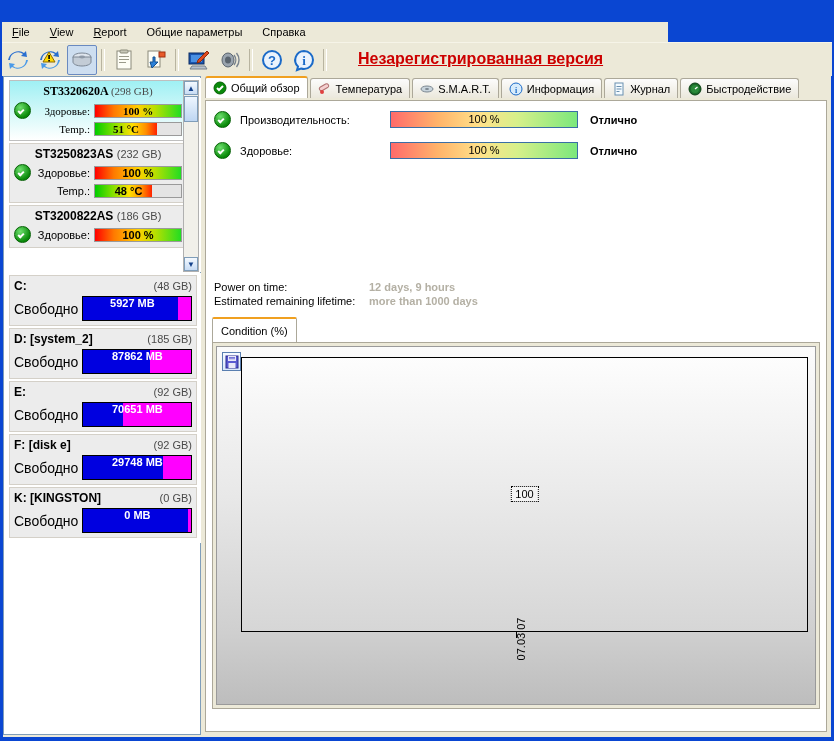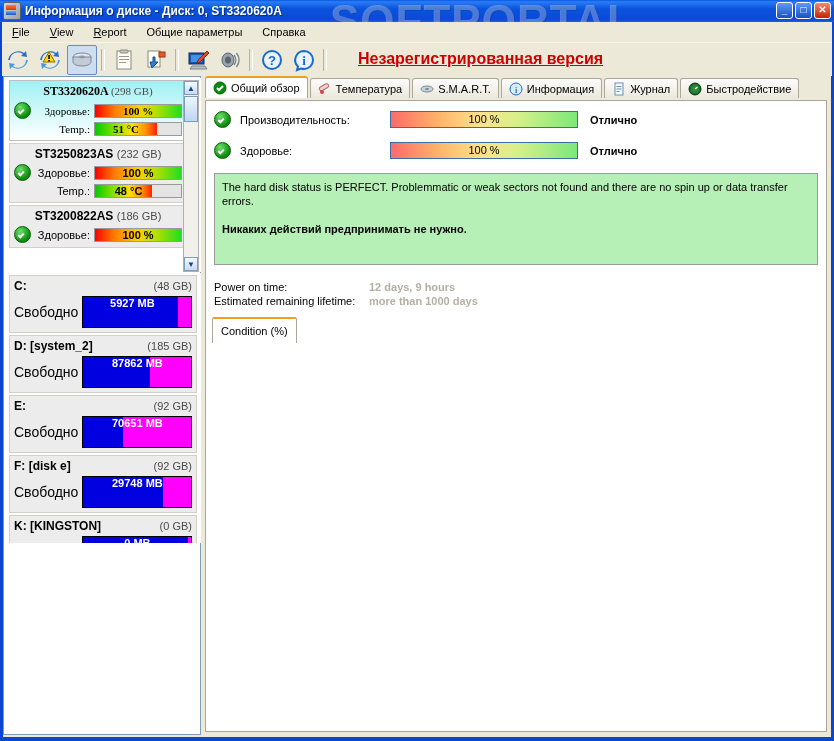--- a/index.html
+++ b/index.html
@@ -60,21 +60,21 @@
     pointer-events:none;white-space:nowrap;
     font-family:"Liberation Sans", sans-serif;
   }
   .watermark2{
     position:absolute;left:344px;top:40px;
     font-size:11px;color:#c9c6b4;font-style:italic;letter-spacing:.5px;
     pointer-events:none;white-space:nowrap;
   }
   
   .menubar{
-    position:absolute;left:2px;top:22px;width:830px;height:20px;
+    position:absolute;left:2px;top:22px;width:666px;height:20px;
     background:#ece9d8;display:flex;align-items:center;
     box-sizing:border-box;
   }
   .menu-item{
     padding:2px 10px;color:#000;font-size:11px;white-space:nowrap;cursor:default;
   }
   .menu-item u{text-decoration:underline;}
   
   .toolbar{
     position:absolute;left:2px;top:42px;width:830px;height:34px;
@@ -159,21 +159,21 @@
   .vol{
     margin:2px 4px;background:#ececec;border:1px solid #d4d0c8;
     padding:3px 4px 4px 4px;box-sizing:border-box;
   }
   .vol-top{display:flex;align-items:center;}
   .vol-name{font-weight:bold;font-size:12px;color:#000;white-space:nowrap;}
   .vol-cap{flex:1 1 auto;text-align:right;color:#4a4a4a;font-size:11px;white-space:nowrap;}
   .vol-row{display:flex;align-items:center;margin-top:3px;}
   .vol-lbl{flex:1 1 auto;text-align:right;padding-right:4px;font-size:14px;color:#000;}
   .vbar{
-    width:110px;height:32px;flex:0 0 auto;position:relative;
+    width:110px;height:25px;flex:0 0 auto;position:relative;
     border:1px solid #000;background:#ff00ff;box-sizing:border-box;padding-left:26px;
   }
   .vbar .vfill{position:absolute;left:0;top:0;bottom:0;background:#0000e0;}
   .vbar .vtxt{
     position:absolute;left:0;right:0;top:0;bottom:0;line-height:13px;
     text-align:center;font-size:11px;font-weight:bold;color:#ffffff;
   }
   
   .sb{
     position:absolute;right:2px;top:2px;width:16px;height:192px;
@@ -288,36 +288,20 @@
     font-size:11px;color:#000;white-space:nowrap;
     margin-left:-1px;
   }
   svg{display:block;}
 </style>
 </head>
 <body>
 
 <div class="window">
 
-  <div class="titlebar">
-    <div class="title-icon"></div>
-    <div class="title-text">Информация о диске - Диск: 0, ST3320620A</div>
-    <div class="watermark">SOFTPORTAL</div>
-    <div class="win-btns">
-      <div class="win-btn">
-          <span>_</span>
-        </div>
-      <div class="win-btn">
-          <span>□</span>
-        </div>
-      <div class="win-btn close">
-          <span>✕</span>
-        </div>
-    </div>
-  </div>
   <div class="watermark2">www.softportal.com</div>
 
   <div class="menubar">
     <div class="menu-item"><u>F</u><span>ile</span></div>
     <div class="menu-item"><u>V</u><span>iew</span></div>
     <div class="menu-item"><u>R</u><span>eport</span></div>
     <div class="menu-item">Общие параметры</div>
     <div class="menu-item">Справка</div>
   </div>
 
@@ -622,37 +606,56 @@
         <div class="stat-row" style="margin-top:14px">
           <div class="okdot"></div>
           <div class="stat-lbl" style="margin-left:6px">Здоровье:</div>
           <div class="bigbar">
             <div class="bfill"></div>
             <div class="btxt">100 %</div>
           </div>
           <div class="stat-verdict">Отлично</div>
         </div>
 
-        <div class="greenbox">
-          <div>The hard disk status is PERFECT. Problemmatic or weak sectors not found and there are no spin up or data transfer errors.</div>
-          <div class="b2">Никаких действий предпринимать не нужно.</div>
-        </div>
 
         <div class="powergrid">
           <div class="pg-row">
             <div class="pg-lbl">Power on time:</div>
             <div class="pg-val">12 days, 9 hours</div>
           </div>
           <div class="pg-row">
             <div class="pg-lbl">Estimated remaining lifetime:</div>
             <div class="pg-val">more than 1000 days</div>
           </div>
         </div>
 
         <div class="innertabs">
           <div class="itab">Condition (%)</div>
         </div>
 
+        <div class="chartpanel">
+          <div class="chartarea">
+
+            <div class="savebtn">
+              <svg width="14" height="14" viewBox="0 0 14 14">
+                <rect x="1" y="1" width="12" height="12" fill="#5a5ad0" stroke="#2a2a90"></rect>
+                <rect x="3" y="1" width="8" height="5" fill="#e8e8f8"></rect>
+                <g fill="#5a5ad0">
+                    <rect x="4" y="2" width="6" height="0.8"></rect>
+                    <rect x="4" y="3.4" width="6" height="0.8"></rect>
+                  </g>
+                <rect x="3.5" y="8" width="7" height="5" fill="#e8e8f8"></rect>
+              </svg>
+            </div>
+
+            <div class="plot">
+              <div class="datalabel">100</div>
+            </div>
+            <div class="xtick"></div>
+            <div class="xlabel">07.03.07</div>
+
+          </div>
+        </div>
 
       </div>
     </div>
   </div>
 </div>
 
 </body></html>

